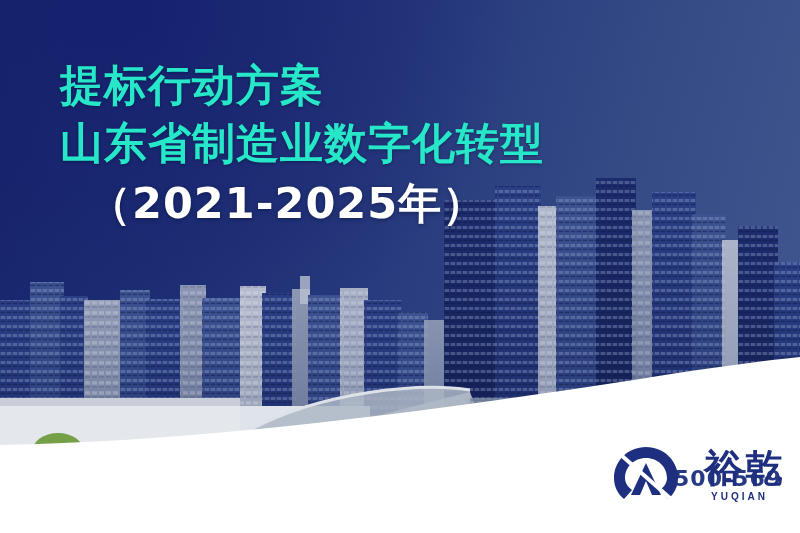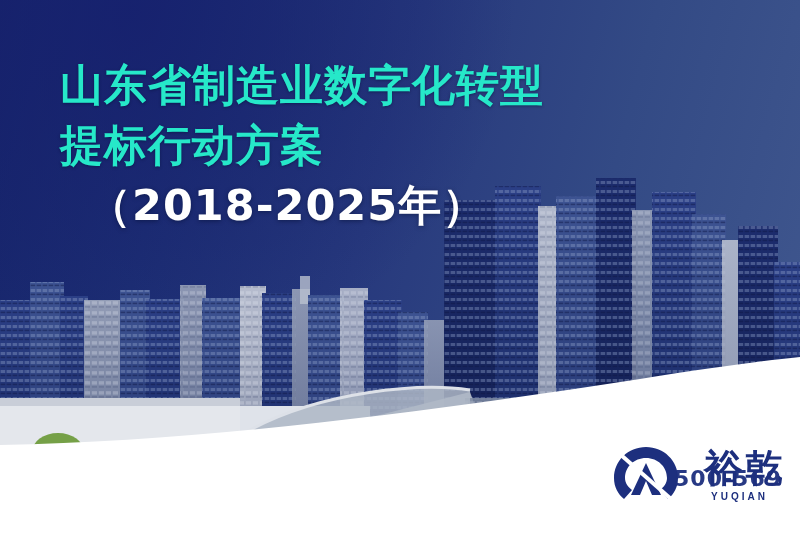--- a/index.html
+++ b/index.html
@@ -224,23 +224,23 @@
     </svg>
   </div>
 
   <div class="white-band">
     <svg viewBox="0 0 800 180" preserveAspectRatio="none" aria-hidden="true">
       <path d="M0 92 C 210 88, 430 58, 640 26 C 710 15, 760 8, 800 4 L800 180 L0 180 Z" fill="#ffffff"></path>
     </svg>
   </div>
 
   <div class="title-block">
+    <div class="title-line l2">提标行动方案</div>
     <div class="title-line">山东省制造业数字化转型</div>
-    <div class="title-line l2">提标行动方案</div>
-    <div class="title-sub">（2018-2025年）</div>
+    <div class="title-sub">（2021-2025年）</div>
   </div>
 
   <div class="logo">
     <span class="logo-mark">
       <svg viewBox="0 0 74 64" aria-hidden="true">
         <path d="M37 4 C 19 4, 5 18, 5 35 C 5 44, 9 51, 15 56 L23 47 C 19 44, 16 40, 16 35 C 16 24, 25 15, 37 15 C 49 15, 58 24, 58 35 C 58 40, 55 44, 51 47 L59 56 C 65 51, 69 44, 69 35 C 69 18, 55 4, 37 4 Z" fill="#1d2f7e"></path>
         <path d="M37 20 L52 52 L43 52 L37 38 L31 52 L22 52 Z" fill="#1d2f7e"></path>
         <path d="M12 12 L62 56" stroke="#ffffff" stroke-width="4" fill="none"></path>
       </svg>
     </span>

